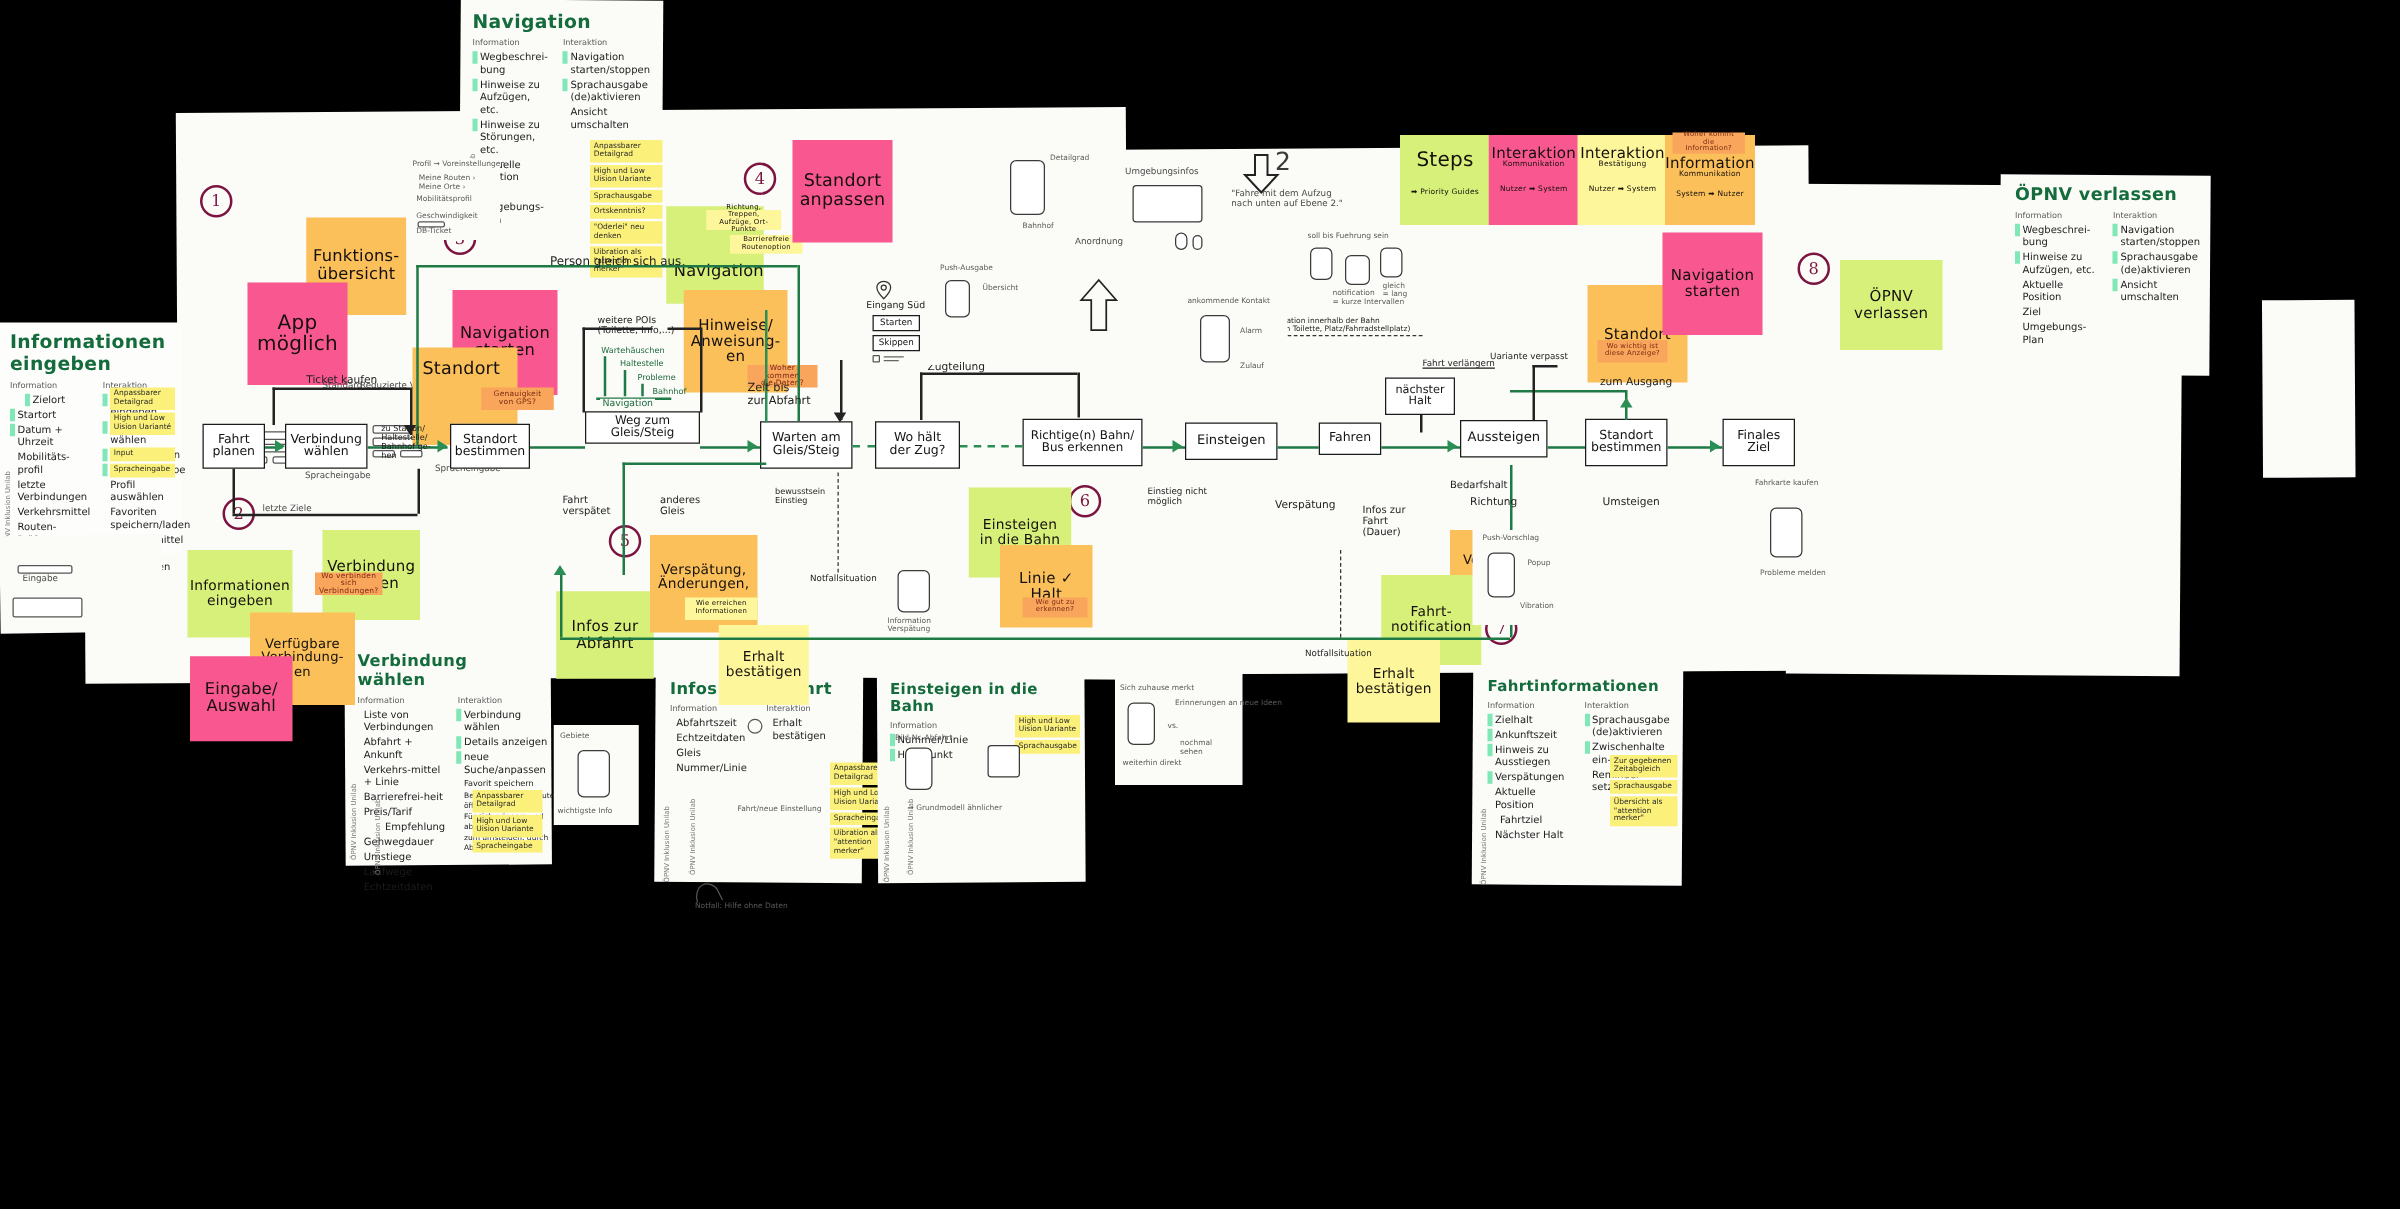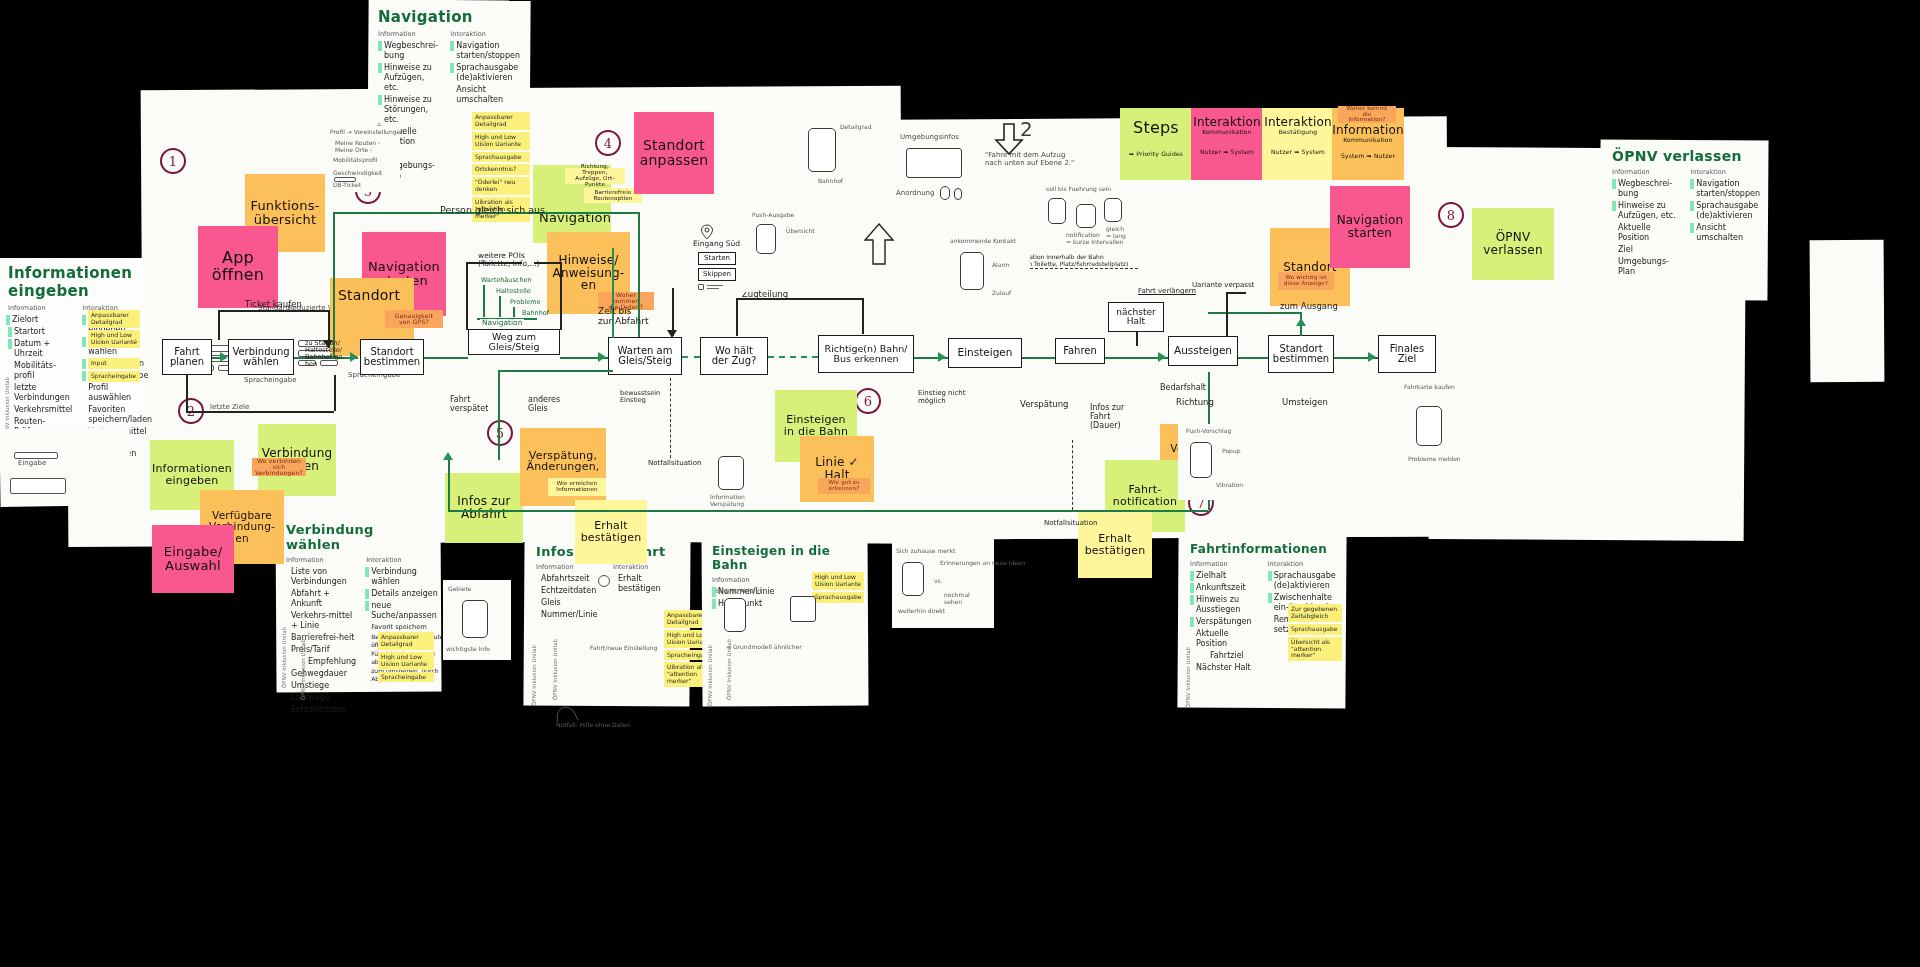--- a/index.html
+++ b/index.html
@@ -183,21 +183,21 @@
   <div class="sheet tilt2" style="left:1430px;top:148px;width:315px;height:392px;"></div>
   <div class="sheet tilt1" style="left:68px;top:418px;width:355px;height:128px;"></div>
   <div class="sheet tilt1" style="left:150px;top:500px;width:1430px;height:40px;"></div>
 
   <div class="speccard tilt3" style="left:0px;top:258px;width:145px;height:185px;">
     <div class="sc-title">Informationen eingeben</div>
     <div class="sc-cols">
       <div class="sc-col">
         <div class="sc-colhead">Information</div>
         <ul>
-          <li class="hl" style="margin-left:4px">Zielort</li>
+          <li class="hl" style="margin-left:18px">Zielort</li>
           <li class="hl" style="margin-left:6px">Startort</li>
           <li class="hl" style="margin-left:6px">Datum + Uhrzeit</li>
           <li style="margin-left:6px">Mobilitäts-profil</li>
           <li style="margin-left:6px">letzte Verbindungen</li>
           <li style="margin-left:6px">Verkehrsmittel</li>
           <li style="margin-left:6px">Routen-Präferenzen</li>
         </ul>
       </div>
       <div class="sc-col">
         <div class="sc-colhead">Interaktion</div>
@@ -372,21 +372,21 @@
     <div class="sc-title" style="font-size:12px">Fahrtinformationen</div>
     <div class="sc-cols">
       <div class="sc-col">
         <div class="sc-colhead">Information</div>
         <ul>
           <li class="hl" style="margin-left:6px">Zielhalt</li>
           <li class="hl" style="margin-left:6px">Ankunftszeit</li>
           <li class="hl" style="margin-left:6px">Hinweis zu Ausstiegen</li>
           <li class="hl" style="margin-left:6px">Verspätungen</li>
           <li style="margin-left:6px">Aktuelle Position</li>
-          <li style="margin-left:20px">Fahrtziel</li>
+          <li style="margin-left:10px">Fahrtziel</li>
           <li style="margin-left:6px">Nächster Halt</li>
         </ul>
       </div>
       <div class="sc-col">
         <div class="sc-colhead">Interaktion</div>
         <ul>
           <li class="hl" style="margin-left:6px">Sprachausgabe (de)aktivieren</li>
           <li class="hl" style="margin-left:6px">Zwischenhalte ein-/ausblenden</li>
           <li style="margin-left:6px">Reminder setzen</li>
         </ul>
@@ -440,21 +440,21 @@
   <div class="circnum" style="left:355px;top:178px;">3</div>
   <div class="circnum" style="left:595px;top:130px;">4</div>
   <div class="circnum" style="left:487px;top:420px;">5</div>
   <div class="circnum" style="left:855px;top:388px;">6</div>
   <div class="circnum" style="left:1188px;top:490px;">7</div>
   <div class="circnum" style="left:1438px;top:202px;">8</div>
 
   <div class="note orange" style="left:245px;top:174px;width:80px;height:78px;font-size:13px;white-space:pre-line;">Funktions-
 übersicht</div>
   <div class="note pink" style="left:198px;top:226px;width:80px;height:82px;font-size:16px;white-space:pre-line;">App
-öffnen</div>
+möglich</div>
 
   <div class="sheet" style="left:325px;top:127px;width:75px;height:65px;"></div>
   <div class="hand mini" style="left:330px;top:129px;">Profil → Voreinstellungen</div>
   <div class="hand mini" style="left:335px;top:140px;">Meine Routen  ›</div>
   <div class="hand mini" style="left:335px;top:147px;">Meine Orte    ›</div>
   <div class="hand mini" style="left:333px;top:157px;">Mobilitätsprofil</div>
   <div class="hand mini" style="left:333px;top:170px;">Geschwindigkeit</div>
   <div class="sk-bar" style="left:334px;top:177px;width:22px;height:5px;"></div>
   <div class="hand mini" style="left:333px;top:182px;">DB-Ticket</div>
 
@@ -564,21 +564,21 @@
 
   <div class="sheet" style="left:1172px;top:108px;width:0px;height:0px;"></div>
   <svg style="position:absolute;left:992px;top:122px;width:40px;height:34px;">
     <polygon points="12,2 22,2 22,18 30,18 17,32 4,18 12,18" fill="none" stroke="#222" stroke-width="1.6"></polygon>
   </svg>
   <div class="hand" style="left:1020px;top:118px;font-size:20px;color:#3a3a3a;">2</div>
   <div class="hand tiny" style="left:985px;top:152px;white-space:pre-line;">"Fahre mit dem Aufzug
 nach unten auf Ebene 2."</div>
   <div class="hand tiny" style="left:900px;top:134px;">Umgebungsinfos</div>
   <div class="sk-phone" style="left:906px;top:148px;width:56px;height:30px;border-radius:3px;"></div>
-  <div class="hand tiny" style="left:896px;top:190px;">Anordnung</div>
+  <div class="hand tiny" style="left:860px;top:190px;">Anordnung</div>
   <div class="sk-phone" style="left:940px;top:186px;width:10px;height:14px;"></div>
   <div class="sk-phone" style="left:954px;top:188px;width:8px;height:12px;"></div>
 
   <div class="sheet" style="left:1040px;top:186px;width:98px;height:62px;"></div>
   <div class="hand mini" style="left:1046px;top:186px;">soll bis Fuehrung sein</div>
   <div class="sk-phone" style="left:1048px;top:198px;width:18px;height:26px;"></div>
   <div class="sk-phone" style="left:1076px;top:204px;width:20px;height:24px;"></div>
   <div class="sk-phone" style="left:1104px;top:198px;width:18px;height:24px;"></div>
   <div class="hand mini" style="left:1106px;top:226px;white-space:pre-line;">gleich
 = lang</div>

